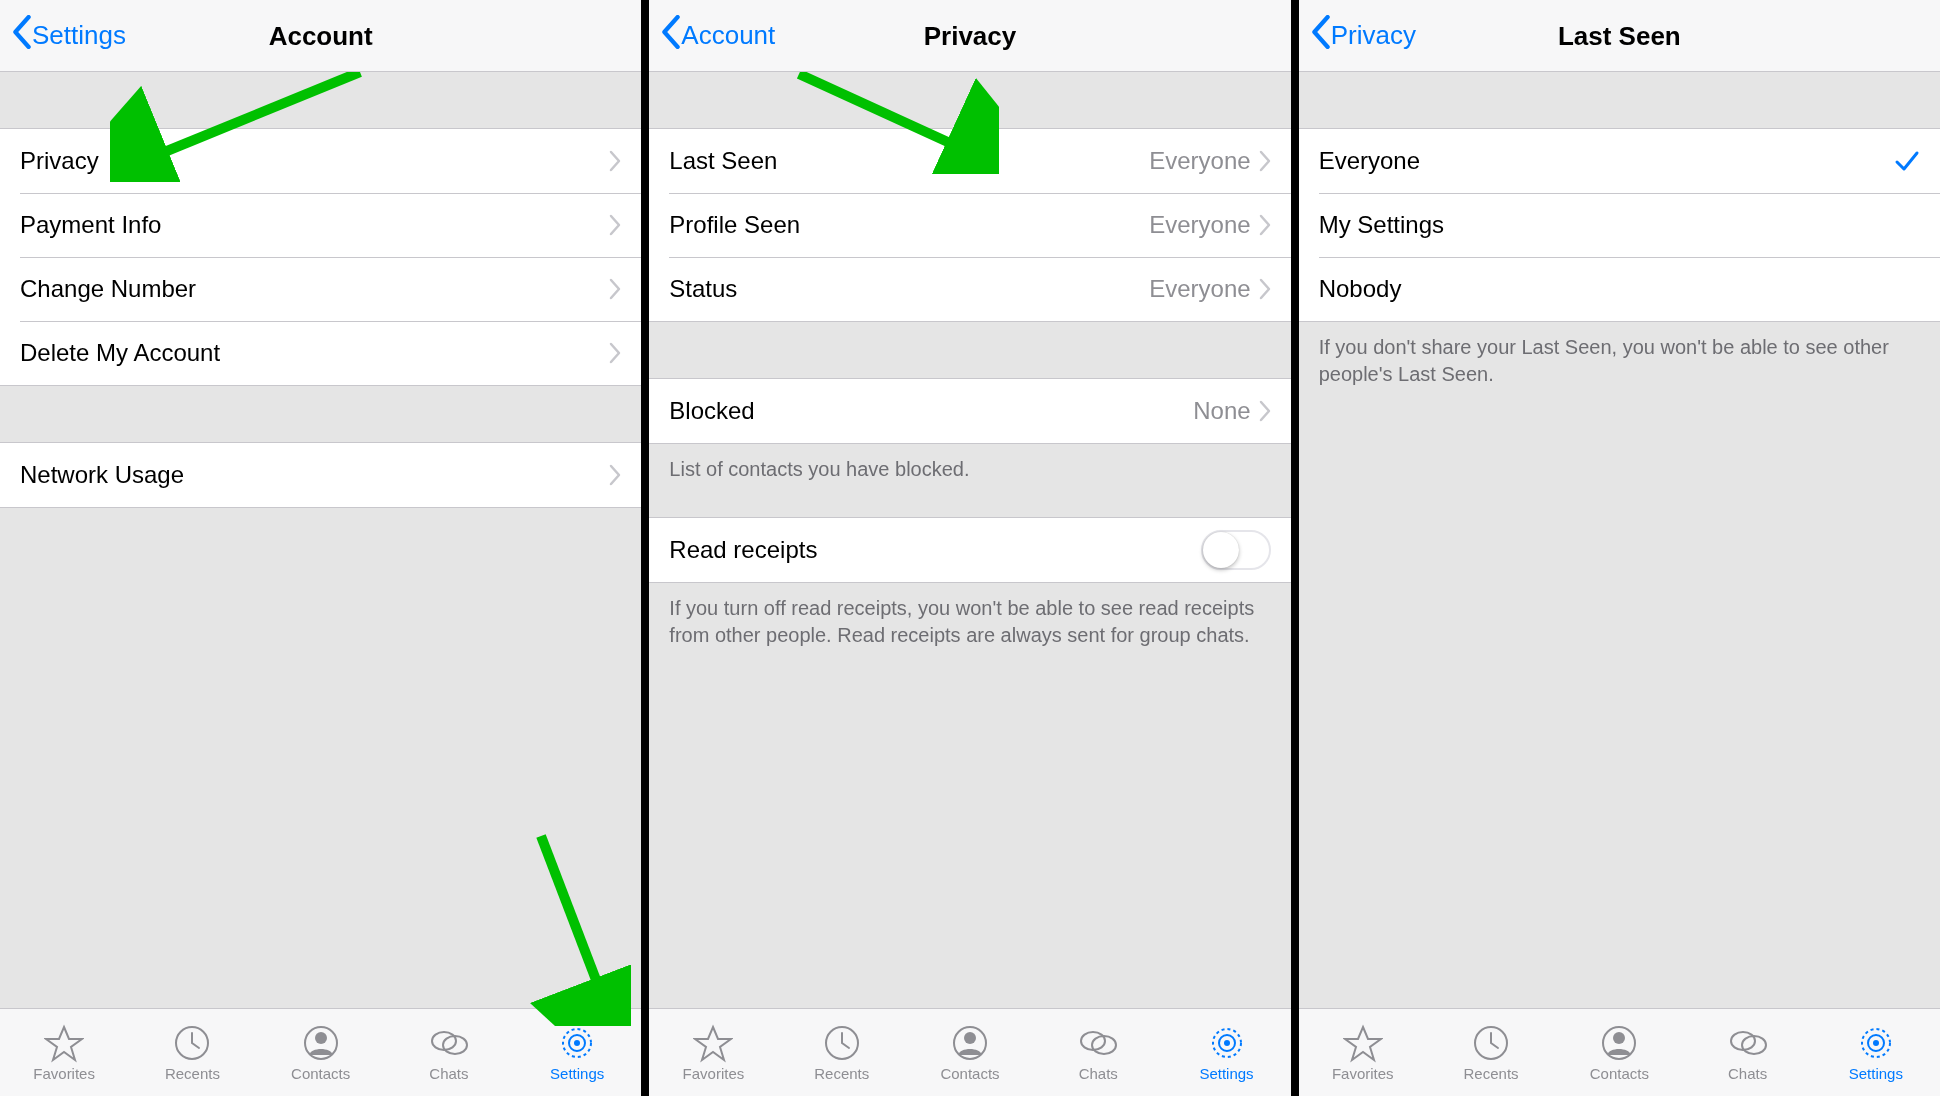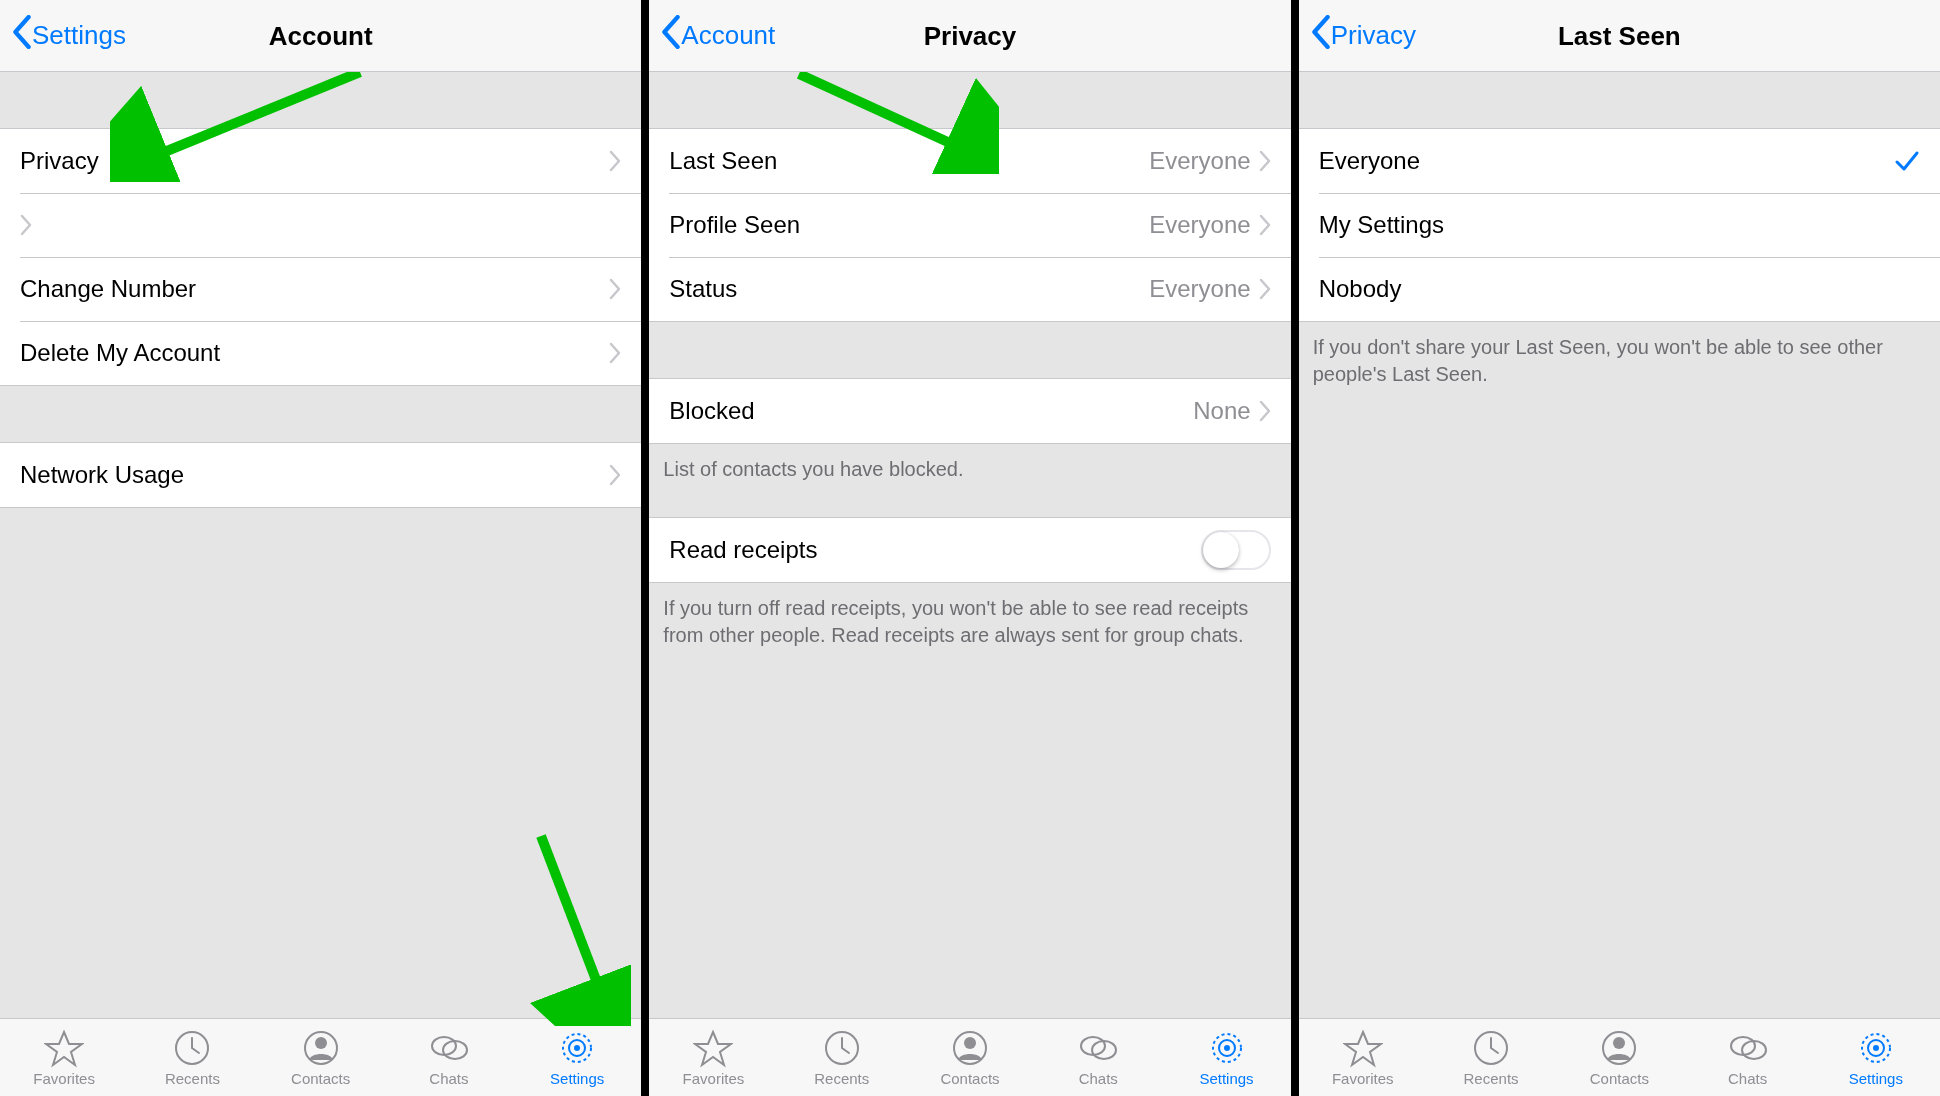--- a/index.html
+++ b/index.html
@@ -87,21 +87,21 @@
     flex: 1;
   }
   .cell .value {
     font-size: 24px;
     color: #8e8e93;
     margin-right: 8px;
   }
   .cell .chev svg { width: 12px; height: 22px; display:block; }
   .cell .check svg { width: 26px; height: 26px; display:block; }
   .footer-note {
-    padding: 12px 14px;
+    padding: 12px 20px;
     font-size: 20px;
     color: #6d6d72;
     line-height: 1.35;
   }
   
   .toggle {
     width: 70px; height: 40px;
     border-radius: 20px;
     background: #fff;
     border: 2px solid #e5e5ea;
@@ -110,21 +110,21 @@
   .toggle .knob {
     position: absolute;
     left: 0; top: 0;
     width: 36px; height: 36px;
     border-radius: 50%;
     background: #fff;
     box-shadow: 0 2px 4px rgba(0,0,0,0.25), 0 0 1px rgba(0,0,0,0.2);
   }
   
   .tabbar {
-    height: 78px;
+    height: 88px;
     background: #f7f7f8;
     border-top: 1px solid #c8c7cc;
     display: flex;
   }
   .tabitem {
     flex: 1;
     display: flex;
     flex-direction: column;
     align-items: center;
     justify-content: center;
@@ -161,20 +161,21 @@
     <div class="group">
       <div class="cell">
         <span class="label">Privacy</span>
         <span class="chev">
             <svg viewBox="0 0 12 20">
               <polyline points="2,1 10,10 2,19" fill="none" stroke="#c7c7cc" stroke-width="2.5" stroke-linecap="round" stroke-linejoin="round"></polyline>
             </svg>
           </span>
       </div>
       <div class="cell">
+        <span class="label">Payment Info</span>
         <span class="chev">
             <svg viewBox="0 0 12 20">
               <polyline points="2,1 10,10 2,19" fill="none" stroke="#c7c7cc" stroke-width="2.5" stroke-linecap="round" stroke-linejoin="round"></polyline>
             </svg>
           </span>
       </div>
       <div class="cell">
         <span class="label">Change Number</span>
         <span class="chev">
             <svg viewBox="0 0 12 20">

